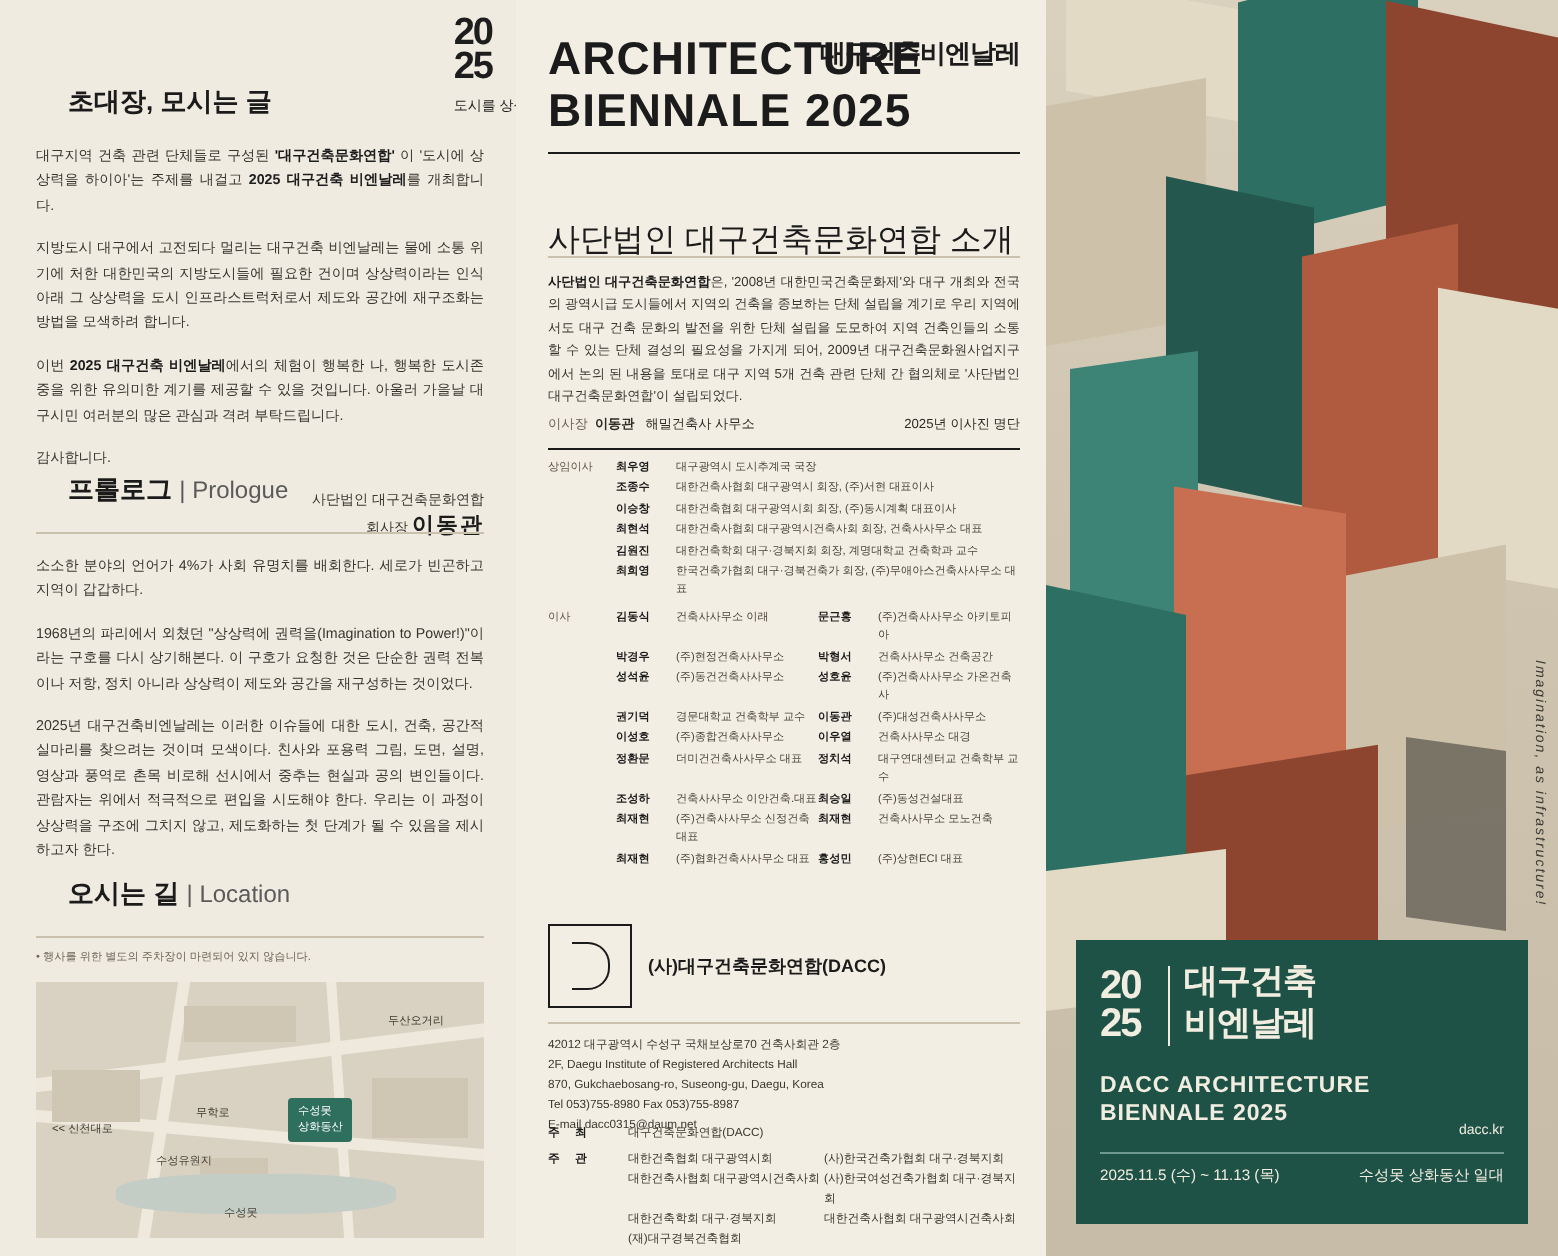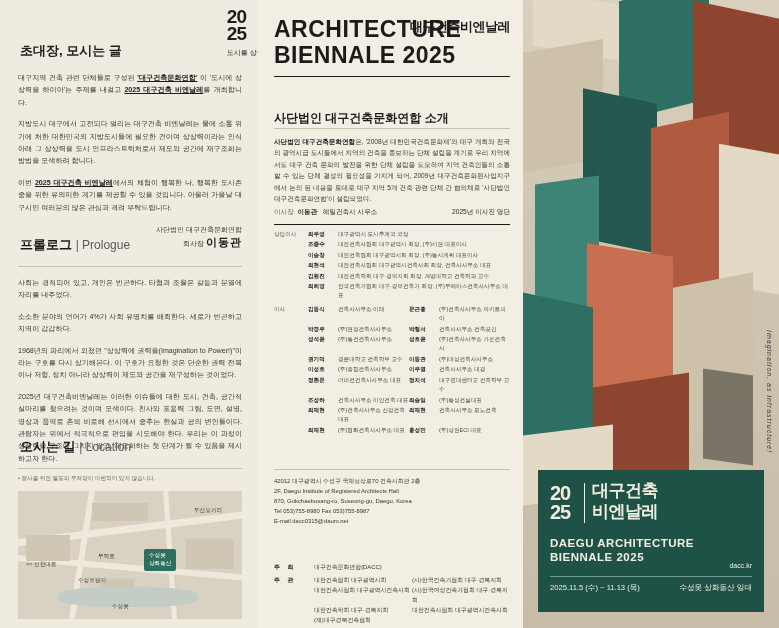--- a/index.html
+++ b/index.html
@@ -14,27 +14,27 @@
   
   .left-panel{position:absolute;left:0;top:0;width:258px;height:628px;background:#f0ebe0;border-right:1px solid #ded5c4;}
   .left-inner{position:absolute;left:18px;top:14px;width:224px;}
 
   .yearblock{position:absolute;right:12px;top:8px;text-align:left;}
   .yearblock .yr{font-size:19px;font-weight:bold;line-height:17px;letter-spacing:-1px;color:#1d1d1d;}
   .yearblock .bar{position:absolute;left:34px;top:2px;width:1px;height:34px;background:#1d1d1d;}
   .yearblock .nm{position:absolute;left:41px;top:1px;font-size:13px;font-weight:bold;line-height:16px;color:#1d1d1d;white-space:nowrap;}
   .yearblock .sub{position:absolute;left:0;top:40px;font-size:7px;color:#1d1d1d;white-space:nowrap;}
 
-  .sec-title{font-size:13px;font-weight:bold;color:#1b1b1b;margin:0 0 12px 2px;}
+  .sec-title{font-size:13px;font-weight:bold;color:#1b1b1b;margin:0 0 12px 16px;}
   .sec-title .en{font-weight:normal;color:#5a5a5a;font-size:12px;}
   .rule{height:1px;background:#c9c0ae;margin:6px 0 10px 0;}
 
   .body-ko{font-size:7.1px;line-height:12.4px;color:#38352f;text-align:justify;}
   .body-ko p{margin:0 0 9px 0;}
-  .body-ko b{font-weight:bold;color:#1d1d1d;text-decoration:underline;}
+  .body-ko b{font-weight:bold;color:#1d1d1d;}
 
   .sign{margin-top:10px;text-align:right;font-size:7px;line-height:12px;color:#3a372f;}
   .sign .big{font-size:11px;font-weight:bold;color:#1b1b1b;letter-spacing:1px;}
 
   .prologue-wrap{position:absolute;left:18px;top:236px;width:224px;}
   .loc-wrap{position:absolute;left:18px;top:438px;width:224px;}
   .loc-note{font-size:5.6px;color:#6c6558;margin-top:-4px;}
 
   
   .map{position:relative;margin-top:8px;width:224px;height:128px;background:#d9d2c2;overflow:hidden;}
@@ -49,21 +49,21 @@
   .maplabel{position:absolute;font-size:5.6px;color:#4a463c;white-space:nowrap;}
   .arrow-lbl{position:absolute;font-size:5.6px;color:#3b382f;white-space:nowrap;}
 
   
   .center{position:absolute;left:258px;top:0;width:265px;height:628px;background:#f3eee3;border-right:1px solid #ded5c4;}
   .masthead{position:absolute;left:16px;top:16px;width:236px;}
   .mast-en{font-size:23px;font-weight:bold;letter-spacing:0.5px;line-height:26px;color:#1b1b1b;}
   .mast-ko{position:absolute;right:0;top:2px;font-size:13px;font-weight:bold;color:#1b1b1b;letter-spacing:-0.5px;padding-left:45px;}
   .mast-rule{height:1px;background:#1b1b1b;margin-top:8px;}
 
-  .assoc-title{position:absolute;left:16px;top:110px;font-size:12px;font-weight:bold;color:#1b1b1b;}
+  .assoc-title{position:absolute;left:16px;top:110px;font-size:16px;font-weight:normal;color:#1b1b1b;}
   .assoc-rule{position:absolute;left:16px;top:128px;width:236px;height:1px;background:#c9c0ae;}
   .assoc-body{position:absolute;left:16px;top:136px;width:236px;font-size:6.6px;line-height:11.4px;color:#38352f;text-align:justify;}
   .assoc-body b{font-weight:bold;color:#1b1b1b;}
 
   .chair-row{position:absolute;left:16px;top:208px;width:236px;font-size:6.6px;color:#2e2b25;display:flex;justify-content:space-between;}
   .chair-row .lbl{color:#6b6458;}
   .chair-rule{position:absolute;left:16px;top:224px;width:236px;height:1px;background:#1b1b1b;}
 
   .roster{position:absolute;left:16px;top:230px;width:236px;font-size:5.6px;line-height:9.4px;color:#33302a;}
   .rgroup{display:flex;margin-bottom:3px;}
@@ -131,36 +131,36 @@
       </div>
       <div class="sub">도시를 상상하는 Ⅱ 아이디어!</div>
     </div>
 
     <div class="left-inner" style="top:42px;">
       <div class="sec-title">초대장, 모시는 글</div>
       <div class="body-ko">
         <p>대구지역 건축 관련 단체들로 구성된 <b>'대구건축문화연합'</b> 이 '도시에 상상력을 하이아'는 주제를 내걸고 <b>2025 대구건축 비엔날레</b>를 개최합니다.</p>
         <p>지방도시 대구에서 고전되다 멀리는 대구건축 비엔날레는 물에 소통 위기에 처한 대한민국의 지방도시들에 필요한 건이며 상상력이라는 인식 아래 그 상상력을 도시 인프라스트럭처로서 제도와 공간에 재구조화는 방법을 모색하려 합니다.</p>
         <p>이번 <b>2025 대구건축 비엔날레</b>에서의 체험이 행복한 나, 행복한 도시존중을 위한 유의미한 계기를 제공할 수 있을 것입니다. 아울러 가을날 대구시민 여러분의 많은 관심과 격려 부탁드립니다.</p>
+        <p>감사합니다.</p>
       </div>
       <div class="sign">
         <div>사단법인 대구건축문화연합</div>
         <div><span>회사장</span>
           <span class="big">이동관</span></div>
       </div>
     </div>
 
     <div class="prologue-wrap">
       <div class="sec-title">
         <span>프롤로그</span>
         <span class="en">| <span>Prologue</span></span>
       </div>
       <div class="rule"></div>
       <div class="body-ko">
-        <p>사회는 경직되어 있고, 개인은 빈곤하다. 타협과 조율은 갈등과 분열에 자리를 내주었다.</p>
         <p>소소한 분야의 언어가 4%가 사회 유명치를 배회한다. 세로가 빈곤하고 지역이 갑갑하다.</p>
         <p>1968년의 파리에서 외쳤던 "상상력에 권력을(Imagination to Power!)"이라는 구호를 다시 상기해본다. 이 구호가 요청한 것은 단순한 권력 전복이나 저항, 정치 아니라 상상력이 제도와 공간을 재구성하는 것이었다.</p>
         <p>2025년 대구건축비엔날레는 이러한 이슈들에 대한 도시, 건축, 공간적 실마리를 찾으려는 것이며 모색이다. 친사와 포용력 그림, 도면, 설명, 영상과 풍역로 촌목 비로해 선시에서 중추는 현실과 공의 변인들이다. 관람자는 위에서 적극적으로 편입을 시도해야 한다. 우리는 이 과정이 상상력을 구조에 그치지 않고, 제도화하는 첫 단계가 될 수 있음을 제시하고자 한다.</p>
       </div>
     </div>
 
     <div class="loc-wrap">
       <div class="sec-title">
         <span>오시는 길</span>
         <span class="en">| <span>Location</span></span>
@@ -314,20 +314,26 @@
             </div>
             <div class="rname">
               <span class="nm">홍성민</span>
               <span class="af">(주)상현ECI 대표</span>
             </div>
           </div>
         </div>
       </div>
 
     <div class="dacc">
+      <div class="dacc-head">
+        <div class="dacc-logo">
+            <div class="inner"></div>
+          </div>
+        <div class="dacc-name">(사)대구건축문화연합(DACC)</div>
+      </div>
       <div class="dacc-rule"></div>
       <div class="dacc-lines">
         <div>42012 대구광역시 수성구 국채보상로70 건축사회관 2층</div>
         <div>2F, Daegu Institute of Registered Architects Hall</div>
         <div>870, Gukchaebosang-ro, Suseong-gu, Daegu, Korea</div>
         <div>Tel  053)755-8980     Fax  053)755-8987</div>
         <div>E-mail  dacc0315@daum.net</div>
       </div>
     </div>
 
@@ -377,21 +383,21 @@
     <div class="p-yr">
       <div>20</div>
       <div>25</div>
     </div>
     <div class="p-bar"></div>
     <div class="p-ko">
       <div>대구건축</div>
       <div>비엔날레</div>
     </div>
     <div class="p-en">
-      <div>DAEGU ARCHITECTURE</div>
+      <div>DACC ARCHITECTURE</div>
       <div>BIENNALE 2025</div>
     </div>
     <div class="p-url">dacc.kr</div>
     <div class="p-rule"></div>
     <div class="p-date">2025.11.5 (수) ~ 11.13 (목)</div>
     <div class="p-place">수성못 상화동산 일대</div>
   </div>
 
 </div>
 

